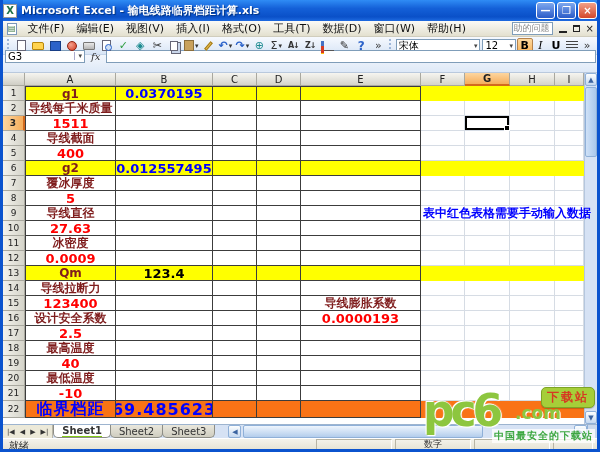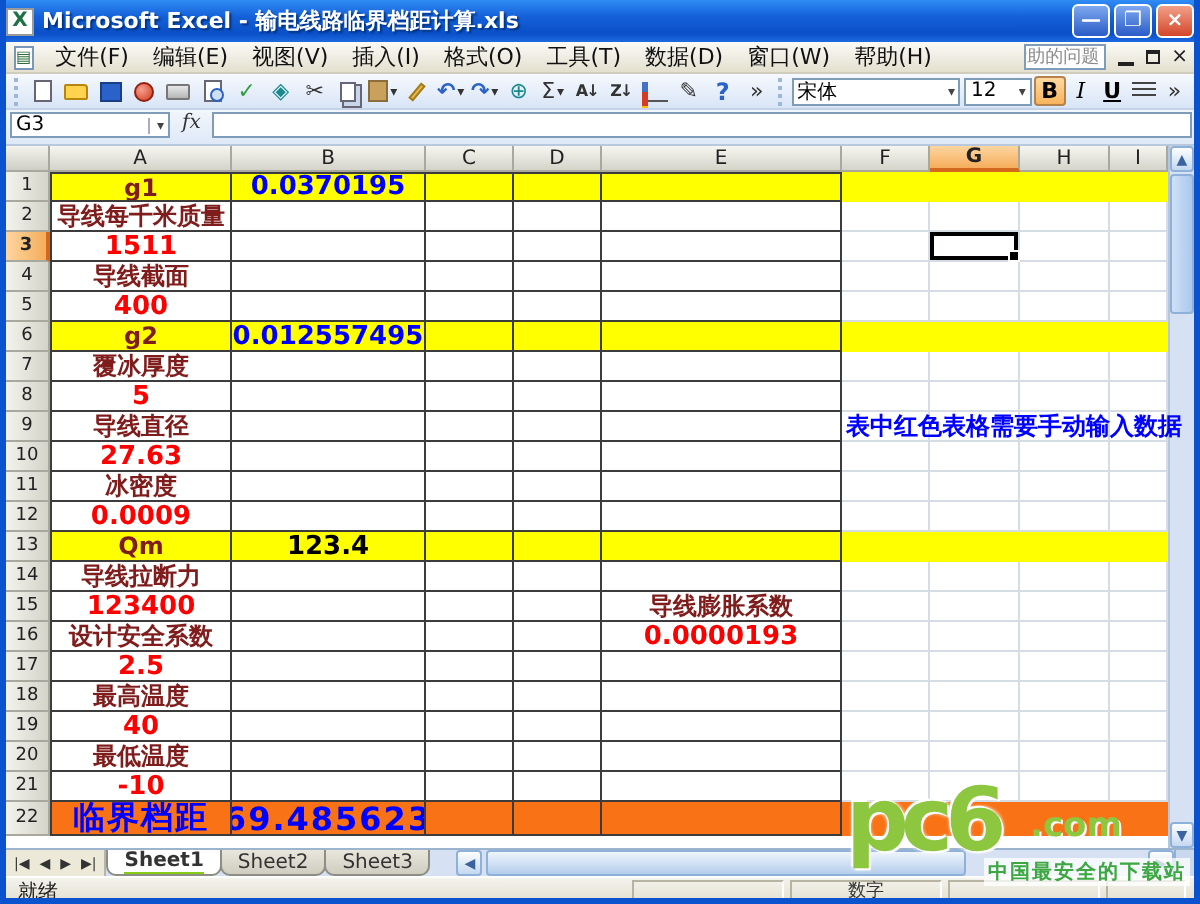--- a/index.html
+++ b/index.html
@@ -59,21 +59,21 @@
   
   .combo{height:14px;background:#fff;border:1px solid #7F9DB9;font-size:10px;display:flex;align-items:center;
      justify-content:space-between;padding:0 2px;margin:0 1px;}
   .combo .dd{font-size:7px;color:#444;}
   .fmtbtn{width:17px;height:15px;display:flex;align-items:center;justify-content:center;font-size:11px;margin:0;}
   .fmtbtn.bold{font-weight:bold;background:linear-gradient(#FDD9A0,#F8B45C);border:1px solid #B5824C;border-radius:2px;}
   .fmtbtn.italic{font-style:italic;font-family:"DejaVu Serif",serif;}
   .fmtbtn.under{text-decoration:underline;font-weight:bold;}
   .alignic{width:12px;height:9px;background:repeating-linear-gradient(#444 0 1px,transparent 1px 3px);}
   
-  .formulabar{height:15px;display:flex;align-items:flex-start;background:linear-gradient(180deg,#F2F6FC,#DEE9F7);
+  .formulabar{height:15px;display:flex;align-items:center;background:linear-gradient(180deg,#F2F6FC,#DEE9F7);
     border-bottom:1px solid #b9c9dd;padding:1px 0 16px 2px;}
   .namebox{width:80px;height:13px;background:#fff;border:1px solid #7F9DB9;font-size:10px;display:flex;
     align-items:center;justify-content:space-between;padding:0 2px;}
   .namebox .dd{font-size:7px;color:#444;border-left:1px solid #aac;padding-left:3px;}
   .fx{font-size:10px;font-style:italic;font-family:"DejaVu Serif",serif;color:#333;padding:0 6px;}
   .fbar{flex:1;height:13px;background:#fff;border:1px solid #7F9DB9;margin-right:1px;}
   
   .gridwrap{position:relative;height:351px;background:#fff;overflow:hidden;}
   .vscroll{position:absolute;top:0;right:0;width:13px;bottom:0;background:#D6E2F4;border-left:1px solid #b5c7de;}
   .vbtn{height:13px;background:linear-gradient(#fdfefe,#c4d8f0);border:1px solid #8fb0d8;border-radius:2px;
@@ -119,21 +119,21 @@
   .tab.active{background:#fff;font-weight:bold;z-index:2;}
   .tab.active span{border-bottom:1px solid #84cc16;}
   .hscroll{flex:1;display:flex;align-items:stretch;margin-left:14px;}
   .hbtn{width:13px;background:linear-gradient(#fdfefe,#c4d8f0);border:1px solid #8fb0d8;border-radius:2px;
     font-size:7px;color:#3a63a0;display:flex;align-items:center;justify-content:center;}
   .htrack{flex:1;position:relative;background:#D6E2F4;}
   .hthumb{position:absolute;left:2px;top:0;bottom:0;width:72%;background:linear-gradient(#eef5fd,#b3cdec);
     border:1px solid #8fb0d8;border-radius:2px;}
   .splitbox{width:10px;background:#c9d8ec;border-left:1px solid #8fb0d8;}
   
-  .statusbar{height:14px;display:flex;align-items:center;background:linear-gradient(#F4F3EC,#E2DFCF);
+  .statusbar{height:14px;display:flex;background:linear-gradient(#F4F3EC,#E2DFCF);
     border-top:1px solid #fff;font-size:10px;color:#222;padding:0 4px;}
   .statusbar .mode{flex:0 0 auto;padding-left:2px;}
   .statusbar .sspacer{flex:1;}
   .spanel{width:76px;height:11px;border:1px solid #b7b4a4;border-right-color:#fff;border-bottom-color:#fff;
     margin-left:3px;font-size:9px;display:flex;align-items:center;justify-content:center;color:#333;}
   
   .watermark{position:absolute;right:2px;bottom:6px;width:172px;height:56px;z-index:50;pointer-events:none;}
   .wm-logo{position:absolute;left:0;bottom:14px;font-size:44px;line-height:36px;font-weight:bold;color:#8DC63F;
     font-family:"DejaVu Sans",sans-serif;letter-spacing:-4px;
     text-shadow:0 0 2px #fff,0 0 2px #fff,1px 1px 0 #fff,-1px -1px 0 #fff;}
@@ -629,16 +629,17 @@
     <span class="sspacer"></span>
     <span class="spanel"></span>
     <span class="spanel">数字</span>
     <span class="spanel"></span>
     <span class="spanel" style="width:40px;"></span>
   </div>
 
   <div class="watermark">
     <div class="wm-logo">pc6</div>
     <div class="wm-com">.com</div>
+    <div class="wm-badge">下载站</div>
     <div class="wm-slogan">中国最安全的下载站</div>
   </div>
 
 </div>
 
 </body></html>

